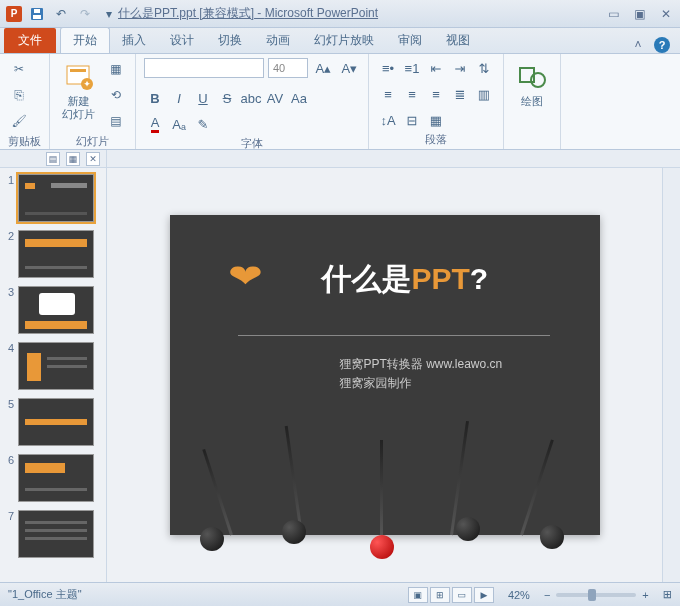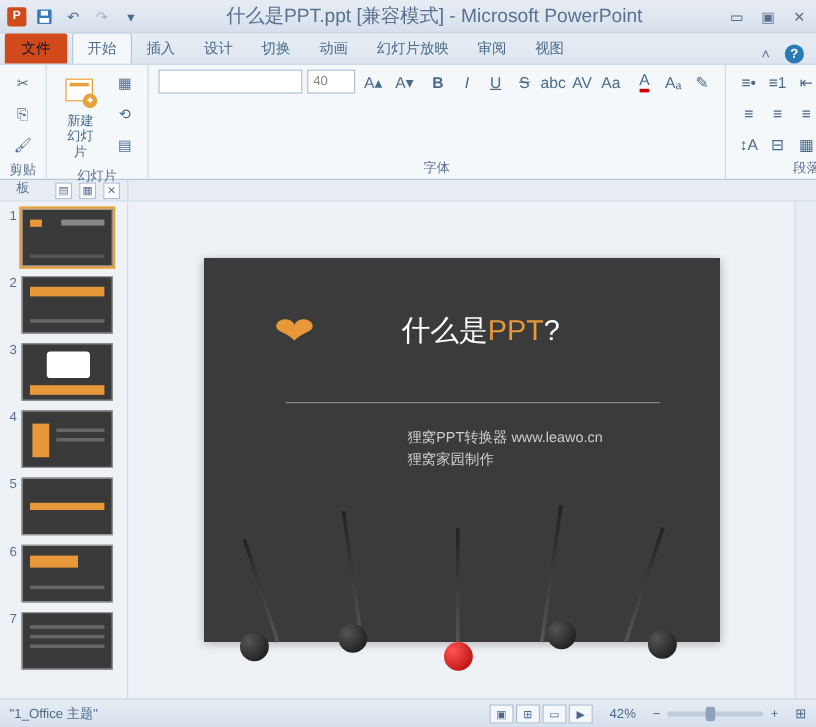--- a/index.html
+++ b/index.html
@@ -2,26 +2,26 @@
 <html><head>
 <meta charset="utf-8">
 <style>
 * { margin: 0; padding: 0; box-sizing: border-box; font-family: "Microsoft YaHei", Arial, sans-serif; }
 body { width: 680px; height: 606px; background: #fff; overflow: hidden; font-size: 12px; }
 
 .titlebar { height: 28px; background: linear-gradient(#e8edf3, #d6e0ec); display: flex; align-items: center; padding: 0 6px; border-bottom: 1px solid #b8c8dc; }
 .titlebar .qat { display: flex; gap: 6px; align-items: center; }
 .app-icon { width: 16px; height: 16px; background: #d04a1c; border-radius: 2px; display: flex; align-items: center; justify-content: center; color: #fff; font-weight: bold; font-size: 10px; }
 .qat-btn { width: 18px; height: 18px; display: flex; align-items: center; justify-content: center; color: #4a6a8a; cursor: pointer; }
-.title-text { flex: 1; text-align: center; color: #5a7090; font-size: 16px; }
+.title-text { flex: 1; text-align: left; color: #5a7090; font-size: 12px; text-decoration: underline; }
 .win-controls { display: flex; gap: 10px; }
 .win-btn { width: 16px; height: 16px; color: #5a7090; cursor: pointer; display:flex;align-items:center;justify-content:center; }
 
 .tabs { height: 26px; background: linear-gradient(#e8edf3, #dde6f0); display: flex; align-items: flex-end; padding: 0 4px; border-bottom: 1px solid #b8c8dc; }
-.file-tab { background: #d04a1c; color: #0f172a; padding: 4px 14px; font-size: 12px; border-radius: 2px 2px 0 0; margin-right: 4px; cursor: pointer; }
+.file-tab { background: #d04a1c; color: #ffffff; padding: 4px 14px; font-size: 12px; border-radius: 2px 2px 0 0; margin-right: 4px; cursor: pointer; }
 .tab { padding: 4px 12px; font-size: 12px; color: #4a6a8a; cursor: pointer; }
 .tab.active { background: #f5f8fb; border: 1px solid #b8c8dc; border-bottom: none; border-radius: 3px 3px 0 0; }
 .tabs-right { margin-left: auto; display: flex; gap: 8px; align-items: center; padding-right: 6px; }
 .help-icon { width: 16px; height: 16px; background: #2a7ab8; border-radius: 50%; color: #fff; display: flex; align-items: center; justify-content: center; font-size: 11px; font-weight: bold; cursor: pointer; }
 
 .ribbon { height: 96px; background: #f5f8fb; border-bottom: 1px solid #b8c8dc; display: flex; }
 .rgroup { border-right: 1px solid #d0dae6; padding: 4px 8px 2px; display: flex; flex-direction: column; }
 .rgroup-body { flex: 1; display: flex; align-items: flex-start; gap: 6px; }
 .rgroup-label { text-align: center; font-size: 11px; color: #5a7090; padding-top: 2px; }
 .big-btn { display: flex; flex-direction: column; align-items: center; gap: 3px; padding: 2px 4px; cursor: pointer; }
@@ -46,21 +46,21 @@
 .thumb-num { width: 10px; font-size: 11px; color: #5a7090; text-align: right; }
 .thumb-slide { width: 76px; height: 48px; background: #3a3a3a; border: 1px solid #999; position: relative; }
 .thumb-item.selected .thumb-slide { outline: 2px solid #e8a23c; }
 .thumb-accent { position:absolute; left:6px; top:8px; width:10px; height:6px; background:#e89838; }
 .thumb-text { position:absolute; right:6px; top:8px; width:36px; height:5px; background:#888; }
 .thumb-line { position:absolute; left:6px; right:6px; height:3px; background:#666; }
 
 .editarea { flex: 1; display: flex; align-items: center; justify-content: center; background: #eef1f5; position: relative; }
 .slide-canvas { width: 430px; height: 320px; background: #3b3b3b; position: relative; box-shadow: 0 2px 8px rgba(0,0,0,0.3); }
 .logo-shape { position: absolute; left: 62px; top: 42px; color:#e89838; font-size:32px; transform:scaleX(1.3); }
-.slide-title { position: absolute; left: 165px; top: 44px; color: #fff; font-size: 24px; font-weight: normal; }
+.slide-title { position: absolute; left: 152px; top: 44px; color: #fff; font-size: 30px; font-weight: bold; }
 .slide-title .accent { color: #e89838; }
 .divider { position: absolute; left: 68px; right: 50px; top: 120px; height: 1px; background: #888; }
 .subtitle { position: absolute; left: 170px; top: 140px; color: #ccc; font-size: 12px; line-height: 1.6; }
 .mics { position: absolute; bottom: 0; left: 40px; right: 20px; height: 140px; }
 .mic { position: absolute; bottom: 0; }
 .mic-stem { width: 3px; background: linear-gradient(#222,#555); position: absolute; bottom: 0; }
 .mic-head { width: 24px; height: 24px; border-radius: 50%; background: radial-gradient(circle at 30% 30%, #555, #111); position: absolute; }
 .mic-head.red { background: radial-gradient(circle at 30% 30%, #ff5555, #a00); }
 .vscroll { width: 18px; background: #e8edf3; border-left: 1px solid #ccd8e6; }
 
@@ -148,21 +148,21 @@
       <div class="btn-col">
         <div class="sm-btn">▦</div>
         <div class="sm-btn">⟲</div>
         <div class="sm-btn">▤</div>
       </div>
     </div>
     <div class="rgroup-label">幻灯片</div>
   </div>
 
   <div class="rgroup" style="flex:0 0 auto">
-    <div class="rgroup-body" style="flex-direction:row">
+    <div class="rgroup-body" style="flex-direction:column">
       <div class="font-row">
         <div class="font-combo font-name"></div>
         <div class="font-combo font-size">40</div>
         <div class="fmt-btn">A▴</div>
         <div class="fmt-btn">A▾</div>
       </div>
       <div class="fmt-btns">
         <div class="fmt-btn">
             <b>B</b>
           </div>
@@ -208,20 +208,34 @@
       </div>
       <div class="fmt-btns">
         <div class="fmt-btn">↕A</div>
         <div class="fmt-btn">⊟</div>
         <div class="fmt-btn">▦</div>
       </div>
     </div>
     <div class="rgroup-label">段落</div>
   </div>
 
+  <div class="rgroup">
+    <div class="rgroup-body">
+      <div class="big-btn">
+        <div class="icon-box">
+            <svg width="28" height="28">
+              <rect x="2" y="6" width="14" height="14" fill="none" stroke="#4a8a4a" stroke-width="2"></rect>
+              <circle cx="20" cy="18" r="7" fill="none" stroke="#4a8a4a" stroke-width="2"></circle>
+            </svg>
+          </div>
+        <div class="lbl">绘图</div>
+      </div>
+    </div>
+    <div class="rgroup-label"></div>
+  </div>
 
 </div>
 
 <div class="ruler-row">
   <div class="ruler-side">
     <div class="mini-nav">▤</div>
     <div class="mini-nav">▦</div>
     <div class="mini-nav">✕</div>
   </div>
   <div style="flex:1"></div>

